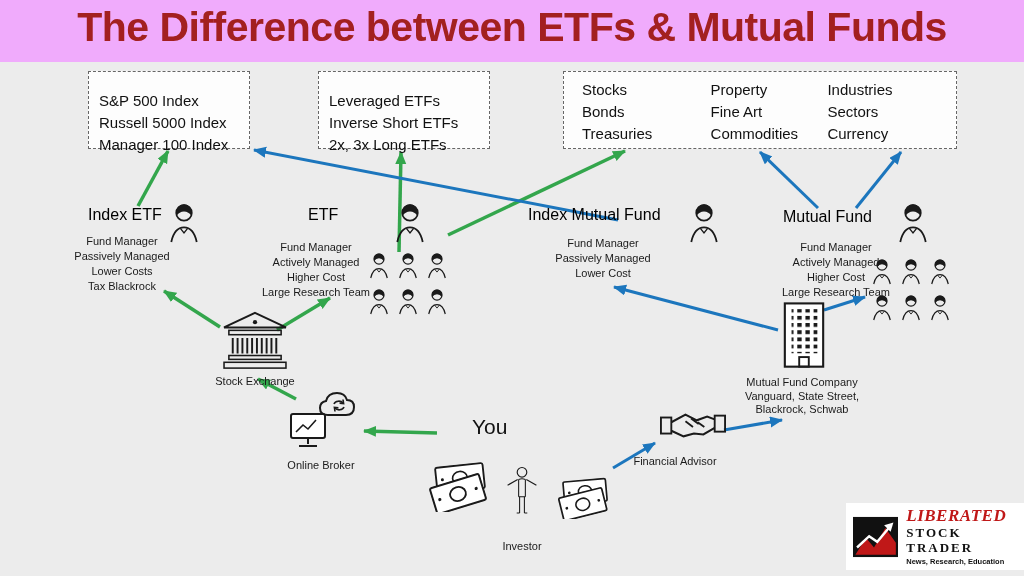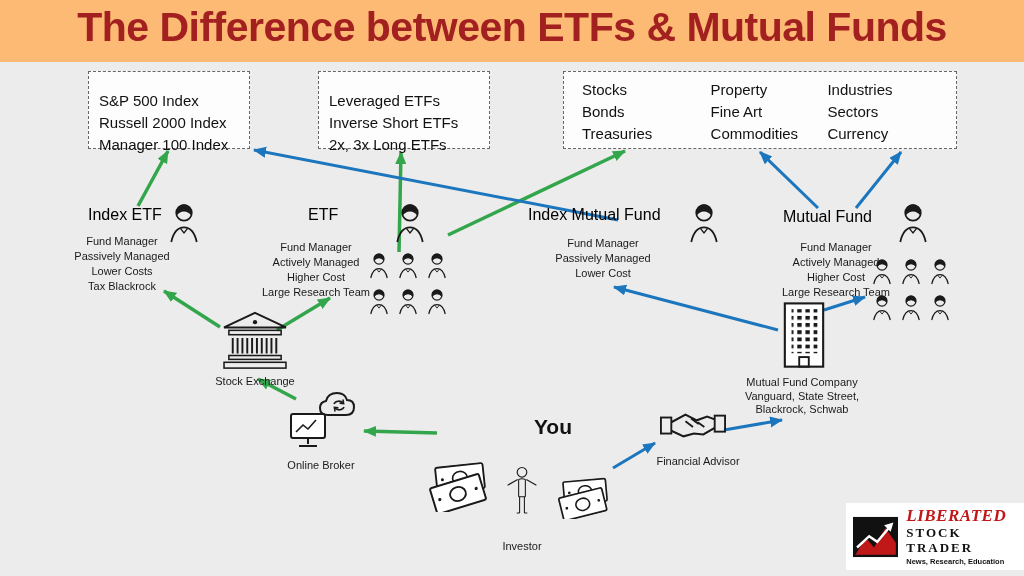--- a/index.html
+++ b/index.html
@@ -1,32 +1,32 @@
 <!DOCTYPE html>
 <html><head>
 <meta charset="utf-8">
 <style>
   html,body{margin:0;padding:0;background:#fff;}
-  .stage{position:relative;width:1024px;height:576px;background:#fdba74;overflow:hidden;
+  .stage{position:relative;width:1024px;height:576px;background:#f0abfc;overflow:hidden;
          font-family:"Liberation Sans",sans-serif;color:#111;}
   .abs{position:absolute;}
   .graybg{left:0;top:62px;width:1024px;height:514px;background:#ECECEC;}
   .title{left:0;top:4px;width:1024px;text-align:center;font-size:41px;font-weight:800;
          color:#A32020;letter-spacing:-0.5px;z-index:3;}
   .arrows{left:0;top:0;width:1024px;height:576px;z-index:1;pointer-events:none;}
   .dash-box{background:#fdfdfd;border:1px dashed #666;box-sizing:border-box;
             font-size:15px;line-height:22px;padding:18px 10px;z-index:2;}
   .assets{display:flex;padding:7px 0 0 18px;}
   .assets .col{width:132px;}
   .assets .col3{width:120px;}
   .fund-label{font-size:16px;color:#000;white-space:nowrap;z-index:2;}
   .fund-details{font-size:11px;line-height:15px;text-align:center;color:#1a1a1a;z-index:2;}
   .node-label{font-size:11px;text-align:center;color:#1a1a1a;z-index:2;white-space:nowrap;}
   .mfc-label{font-size:11px;line-height:13.5px;text-align:center;color:#1a1a1a;z-index:2;}
-  .you-label{font-size:21px;font-weight:700;text-align:right;color:#111;z-index:2;}
+  .you-label{font-size:21px;font-weight:400;text-align:left;color:#111;z-index:2;}
   .logo{display:flex;align-items:center;gap:8px;background:#fff;padding:4px 7px;z-index:2;}
   .logo-text{display:flex;flex-direction:column;}
   .logo-name1{font-family:"Liberation Serif",serif;font-style:italic;font-weight:700;
               color:#C01818;font-size:17px;line-height:18px;letter-spacing:0.5px;}
   .logo-name2{font-family:"Liberation Serif",serif;font-weight:700;color:#111;
               font-size:13px;line-height:15px;letter-spacing:2px;}
   .logo-tag{font-size:7.5px;font-weight:700;color:#111;margin-top:2px;white-space:nowrap;}
   svg.icon{z-index:2;position:absolute;}
 </style>
 </head>
@@ -128,21 +128,21 @@
     <line x1="724" y1="430" x2="782" y2="420" stroke="#1C76BD" stroke-width="3" marker-end="url(#ah-b)"></line>
     <line x1="778" y1="330" x2="614" y2="287" stroke="#1C76BD" stroke-width="3" marker-end="url(#ah-b)"></line>
     <line x1="824" y1="310" x2="865" y2="297" stroke="#1C76BD" stroke-width="3" marker-end="url(#ah-b)"></line>
     <line x1="618" y1="220" x2="254" y2="150" stroke="#1C76BD" stroke-width="3" marker-end="url(#ah-b)"></line>
     <line x1="818" y1="208" x2="760" y2="152" stroke="#1C76BD" stroke-width="3" marker-end="url(#ah-b)"></line>
     <line x1="856" y1="208" x2="901" y2="152" stroke="#1C76BD" stroke-width="3" marker-end="url(#ah-b)"></line>
   </svg>
 
   <div class="abs dash-box" style="left:88px;top:71px;width:162px;height:78px">
     <div>S&amp;P 500 Index</div>
-    <div>Russell 2000 Index</div>
+    <div>Russell 5000 Index</div>
     <div>Manager 100 Index</div>
   </div>
 
   <div class="abs dash-box" style="left:318px;top:71px;width:172px;height:78px">
     <div>Leveraged ETFs</div>
     <div>Inverse Short ETFs</div>
     <div>2x, 3x Long ETFs</div>
   </div>
 
   <div class="abs dash-box assets" style="left:563px;top:71px;width:394px;height:78px;padding:7px 0 0 18px">
@@ -250,21 +250,21 @@
       </g>
     <g transform="rotate(-14 28 28)">
         <use href="#sym-money" x="3" y="14" width="48" height="26"></use>
       </g>
   </svg>
   <div class="abs node-label" style="left:478px;top:540px;width:88px">Investor</div>
 
   <svg class="icon" style="left:660px;top:404px" width="66" height="44" viewBox="0 0 70 44">
       <use href="#sym-handshake" width="70" height="44"></use>
     </svg>
-  <div class="abs node-label" style="left:648px;top:455px;width:100px">Financial Advisor</div>
+  <div class="abs node-label" style="left:625px;top:455px;width:100px">Financial Advisor</div>
 
   <svg class="icon" style="left:781px;top:300px" width="46" height="72" viewBox="0 0 48 72">
       <use href="#sym-building" width="48" height="72"></use>
     </svg>
   <div class="abs mfc-label" style="left:733px;top:376px;width:138px">
     <div>Mutual Fund Company</div>
     <div>Vanguard, State Street,</div>
     <div>Blackrock, Schwab</div>
   </div>
 

